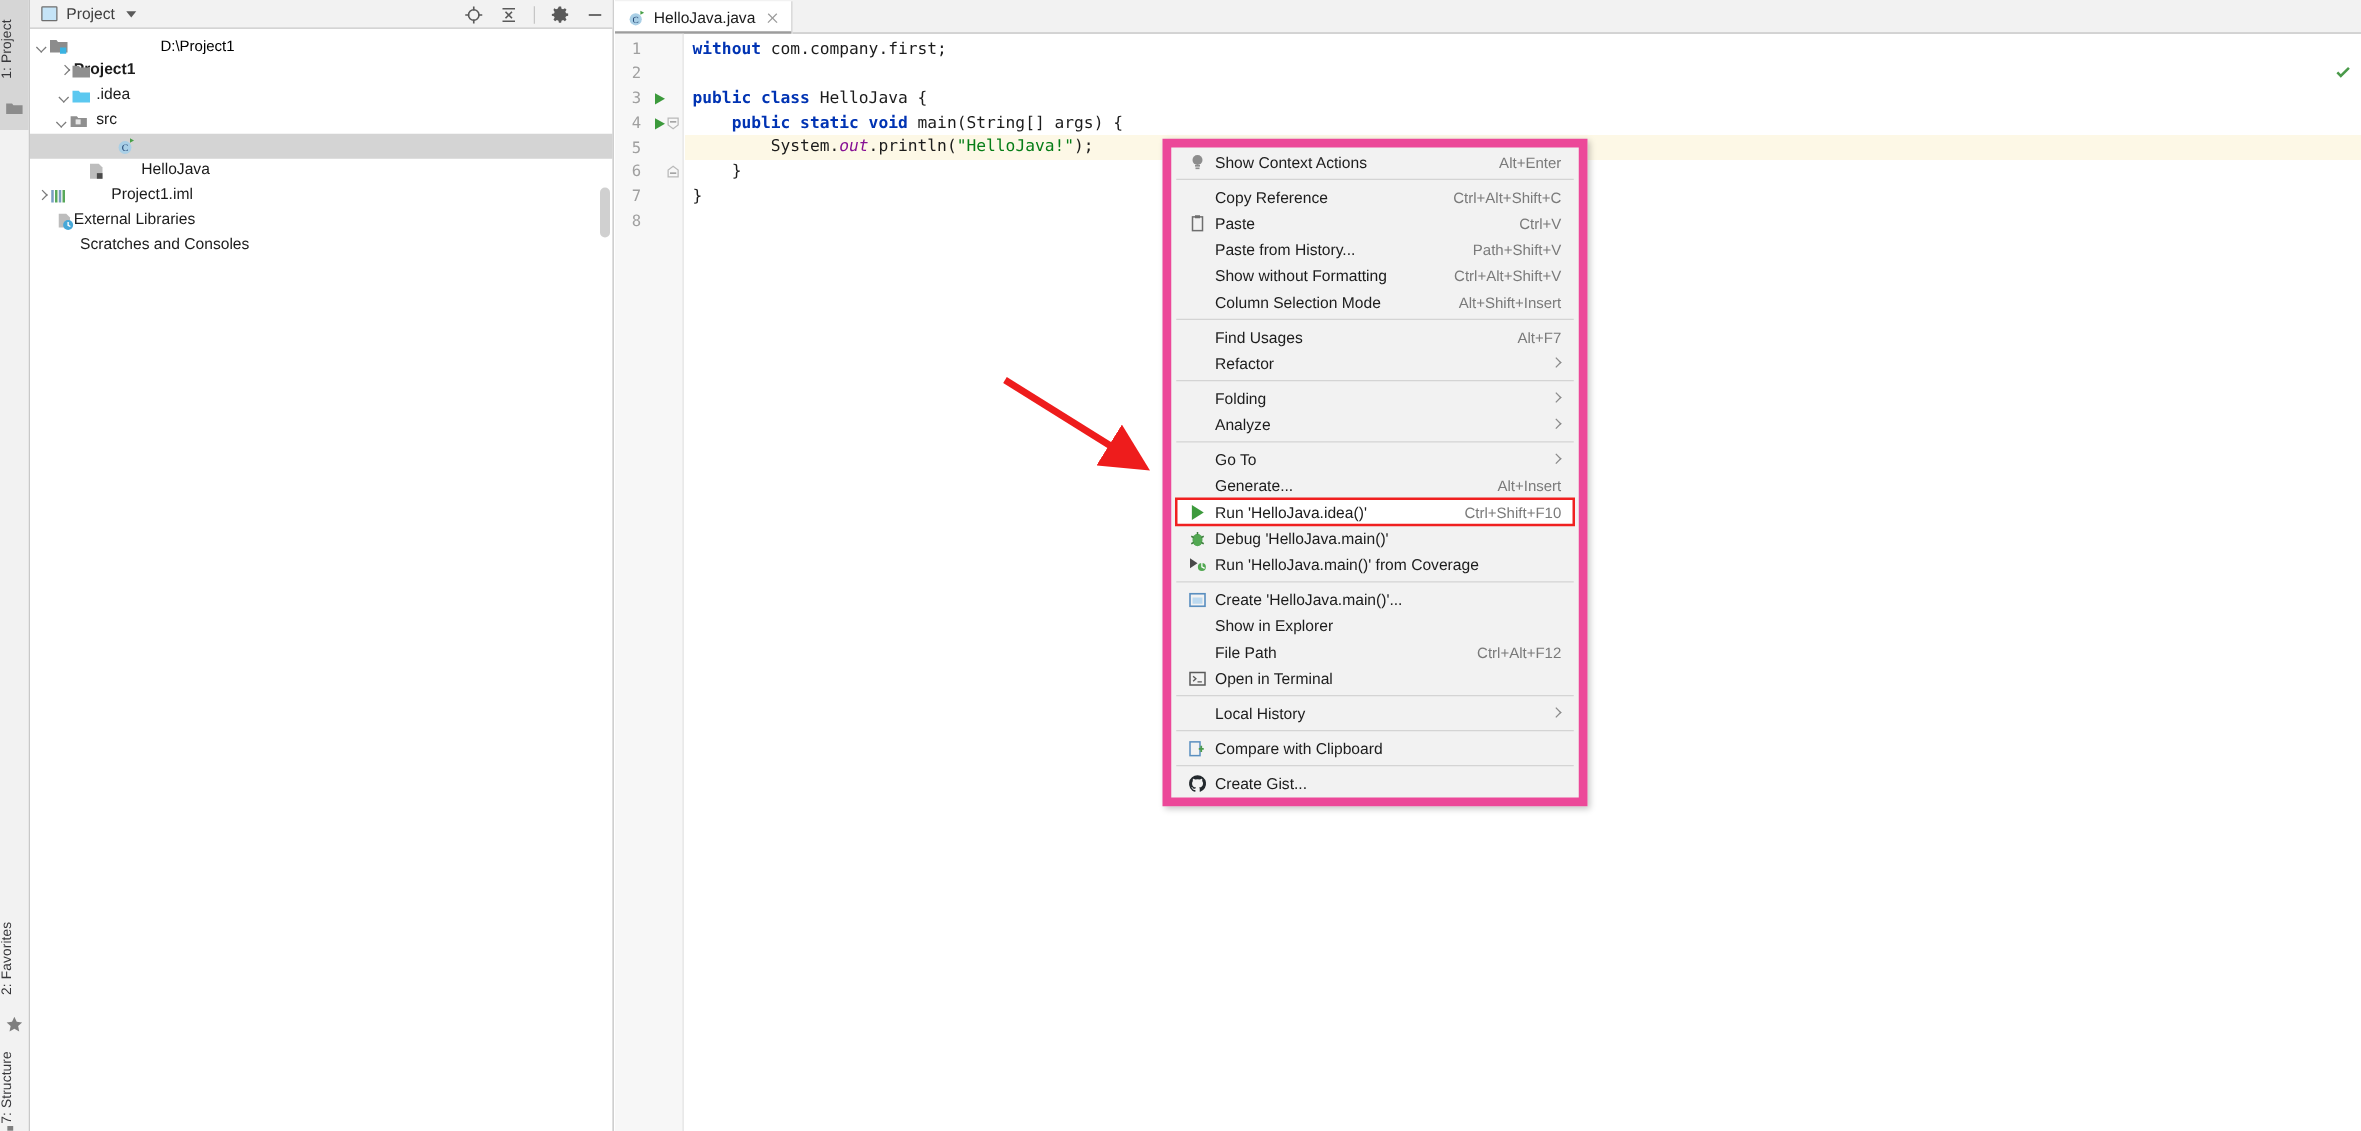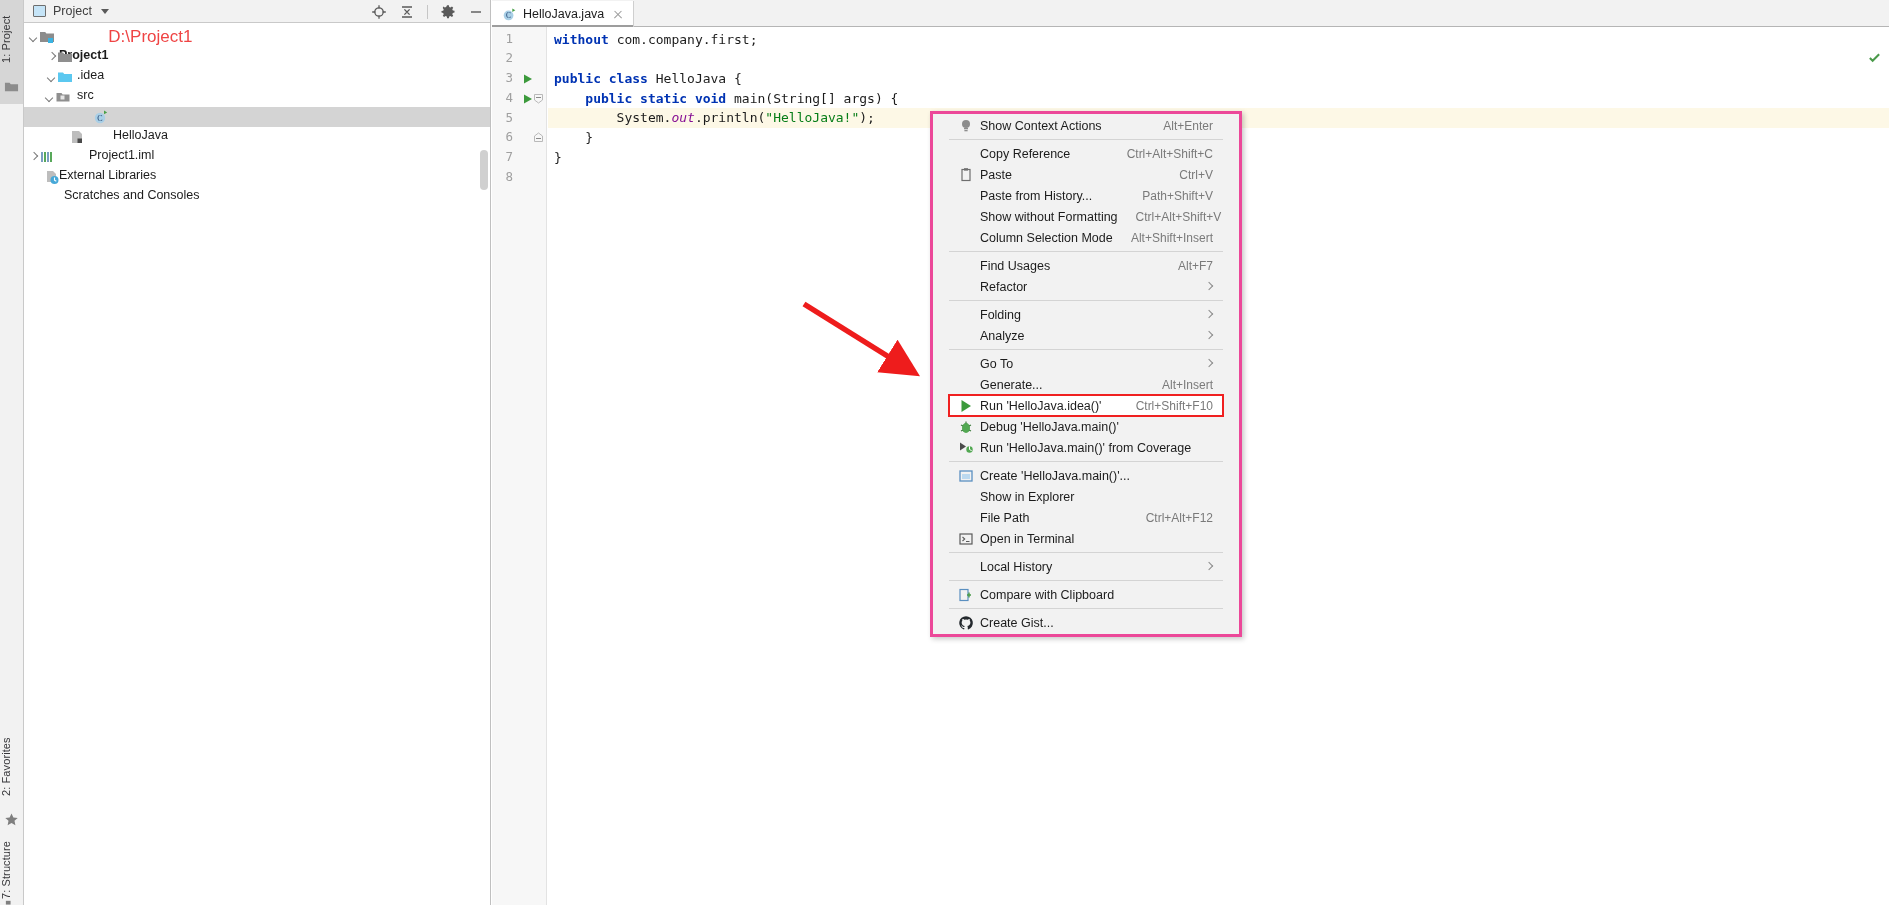--- a/index.html
+++ b/index.html
@@ -85,21 +85,21 @@
   }
   .arrow.down::before {
     content: ""; position: absolute; left: 1.5px; top: 3px;
     width: 5px; height: 5px;
     border-right: 1.4px solid #7a7a7a; border-bottom: 1.4px solid #7a7a7a;
     transform: rotate(45deg);
   }
   .tnode-icon { width: 16px; height: 16px; flex: 0 0 16px; margin-right: 4px; }
   .tlabel { line-height: 16px; margin-top: 36px; }
   .tlabel.bold { font-weight: bold; }
-  .tpath { color: #ef4444; margin-left: 0; font-size: 17px; }
+  .tpath { color: #000000; margin-left: 20px; font-size: 12px; }
 
   
   .editor-area {
     position: absolute; left: 492px; top: 0; right: 0; height: 905px;
     background: #ffffff;
   }
   .tabs-bar {
     height: 27px; background: #f2f2f2; border-bottom: 1px solid #b5b5b5;
     display: flex; align-items: flex-end; position: relative;
   }
@@ -151,24 +151,24 @@
   .kw  { color: #0033b3; font-weight: bold; }
   .str { color: #067d17; }
   .fld { color: #871094; font-style: italic; margin-top: 19px; }
   .pln { color: #1c1c1c; }
   .inspect-ok {
     position: absolute; right: 8px; top: 24px; width: 13px; height: 13px;
   }
 
   
   .ctx-menu {
-    position: absolute; left: 930px; top: 111px; width: 312px;
-    background: #f2f2f2; border: 3px solid #ec4899;
+    position: absolute; left: 930px; top: 111px; width: 340px;
+    background: #f2f2f2; border: 7px solid #ec4899;
     box-shadow: 2px 2px 5px rgba(0,0,0,.22);
-    font-size: 12.5px; color: #1c1c1c; padding: 1px 16px;
+    font-size: 12.5px; color: #1c1c1c; padding: 1px 4px;
     z-index: 40; user-select: none;
   }
   .ctx-item {
     position: relative; height: 21px; display: flex; align-items: center;
     padding-left: 9px; padding-right: 10px; cursor: default;
   }
   .ctx-item .ico { width: 16px; height: 16px; flex: 0 0 16px; margin-right: 6px; }
   .ctx-item .lbl { flex: 1 1 auto; white-space: nowrap; line-height: 16px; }
   .ctx-item .sc  { color: #7a7a7a; font-size: 12px; white-space: nowrap; margin-left: 18px; }
   .ctx-item .sub {

